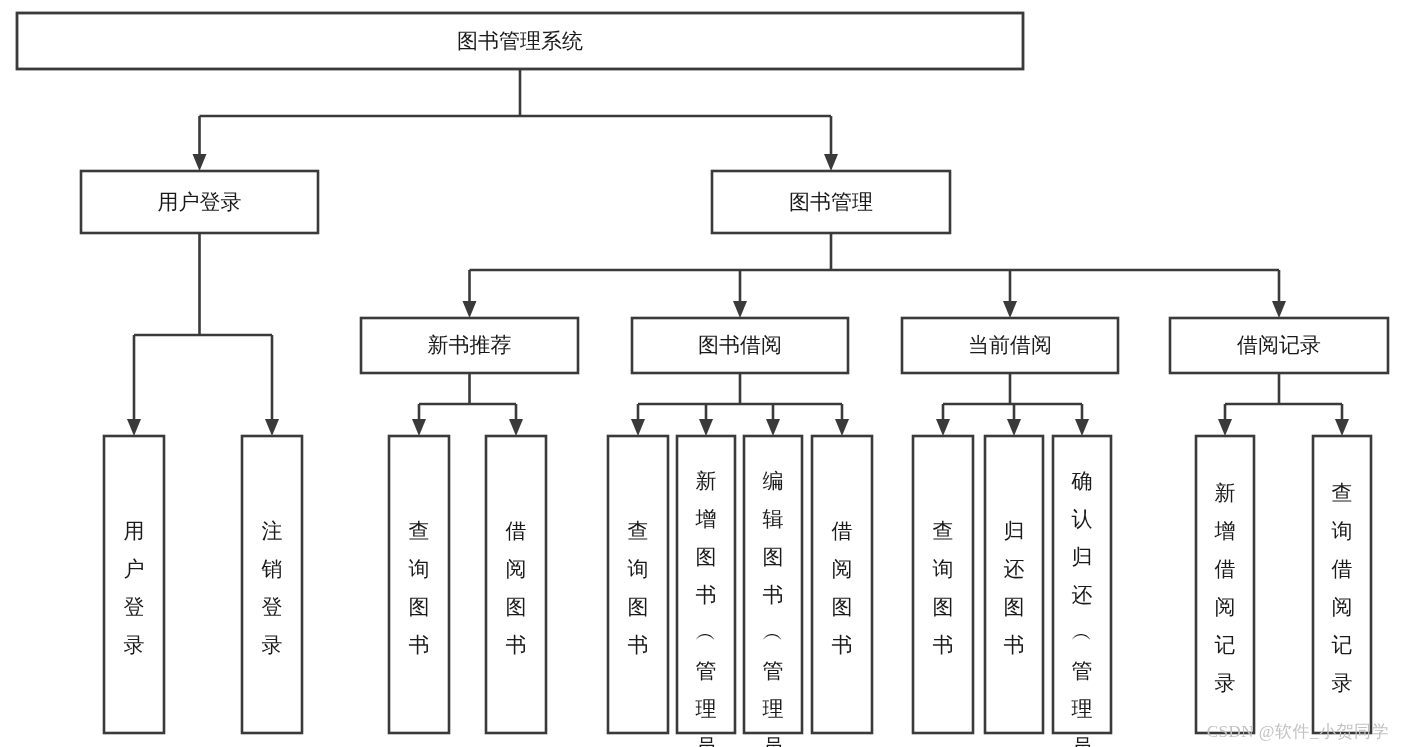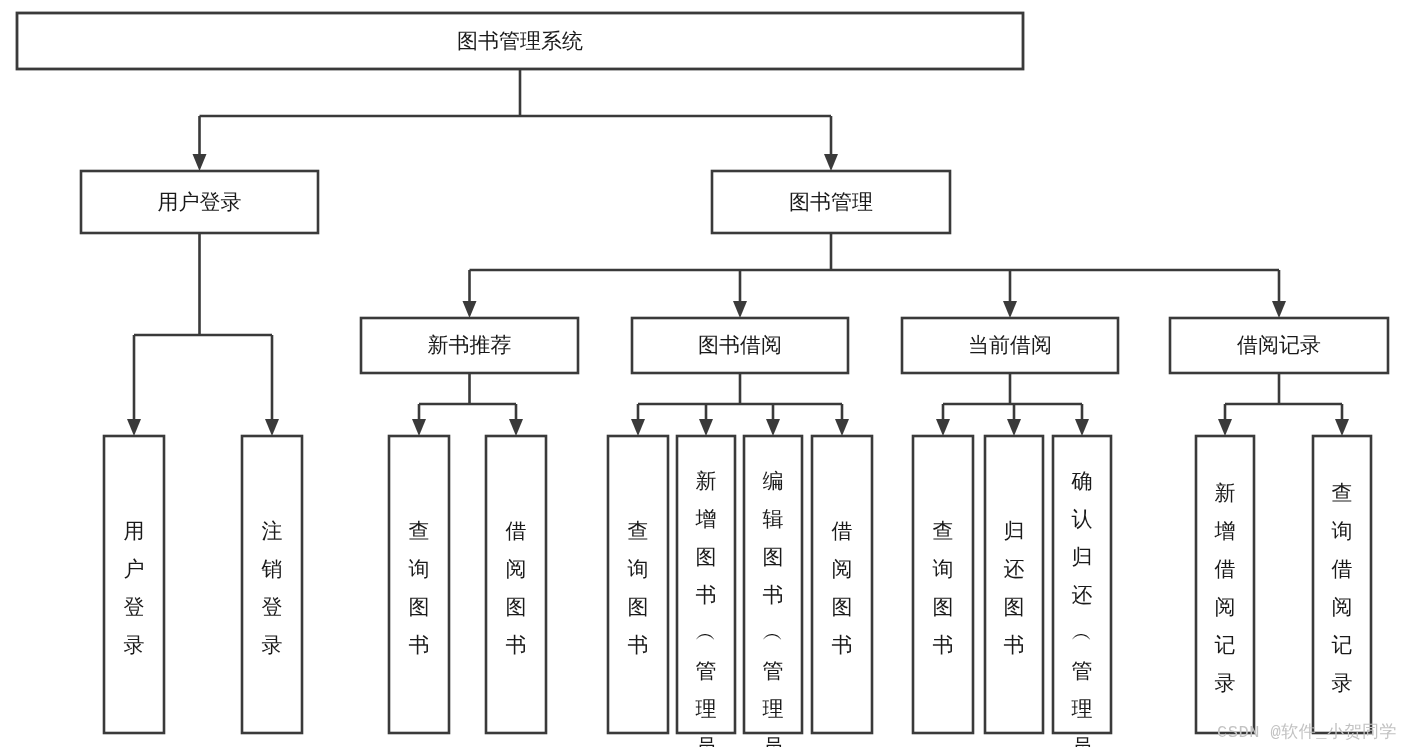--- a/index.html
+++ b/index.html
@@ -53,23 +53,23 @@
     dominant-baseline: middle;
   }
   .node-label-v {
     font-family: "Liberation Sans", "DejaVu Sans", sans-serif;
     font-size: 21px;
     fill: #1a1a1a;
     text-anchor: middle;
   }
   .watermark {
     position: absolute;
-    right: 8px;
+    right: 16px;
     bottom: 4px;
-    font-family: Liberation Mono, monospace;
+    font-family: Liberation Serif, serif;
     font-size: 17px;
     color: #c2c2c2;
     white-space: nowrap;
     letter-spacing: 0.5px;
     user-select: none;
   }
 </style>
 </head>
 <body>
 

